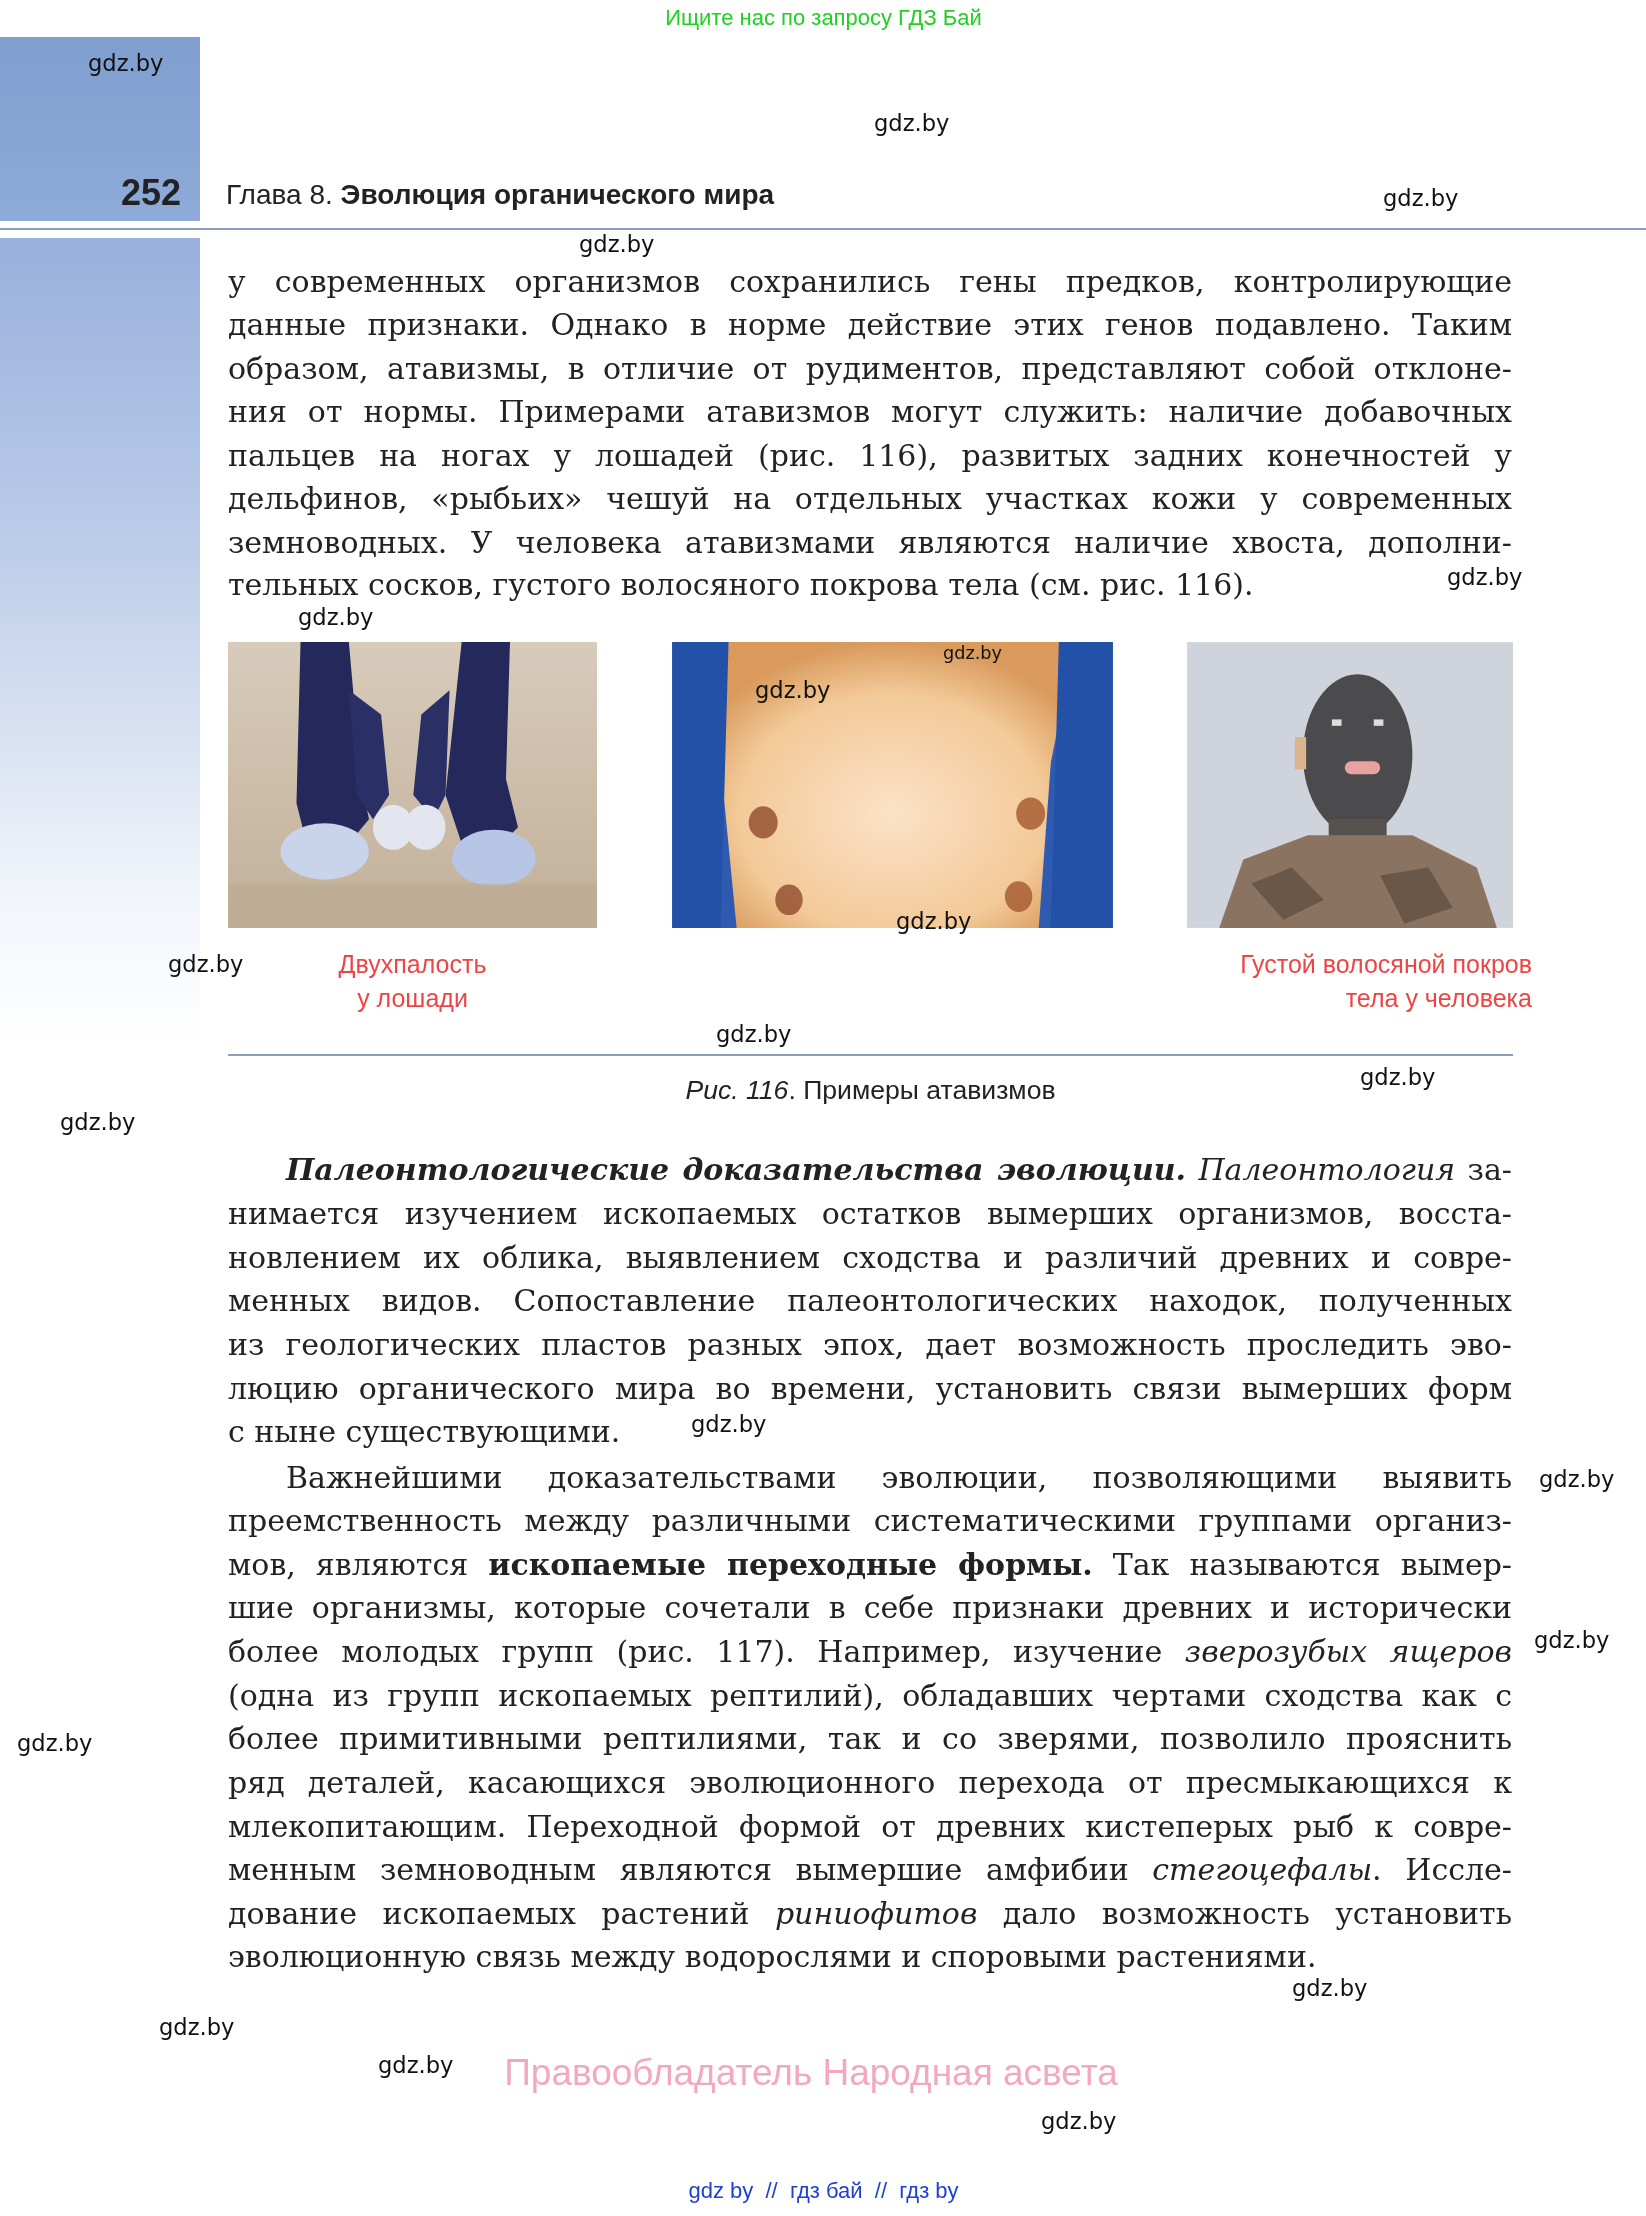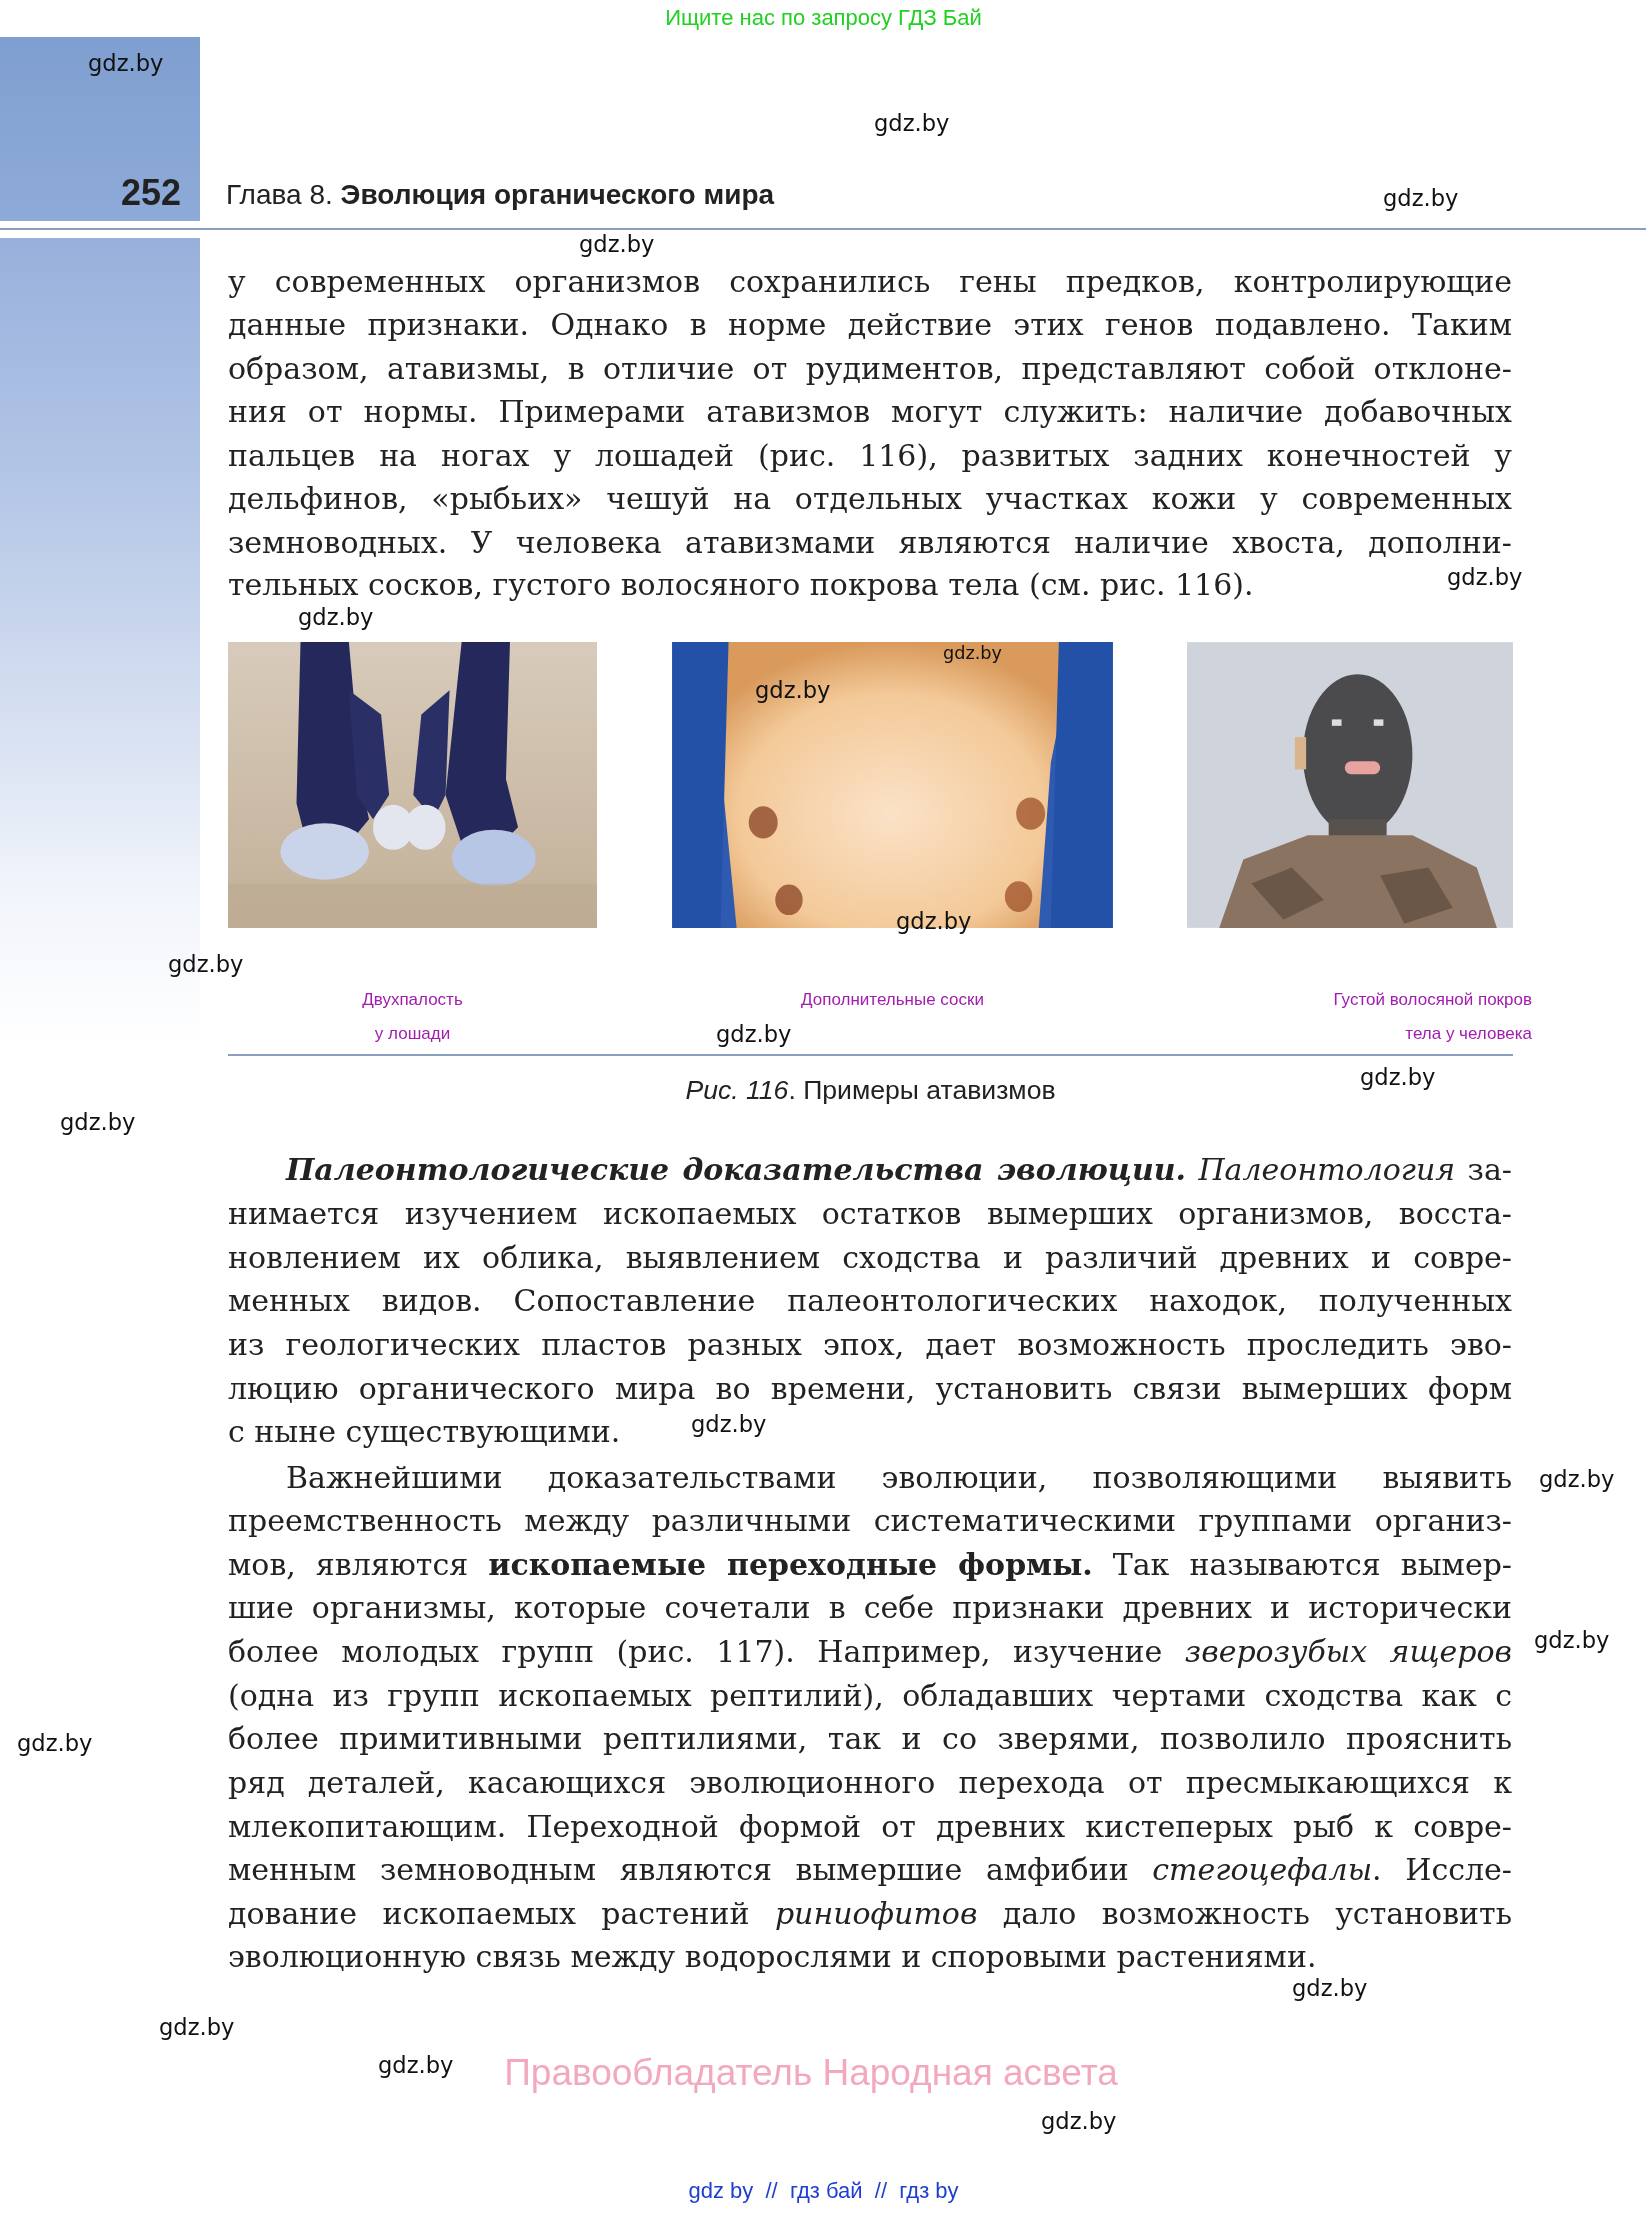--- a/index.html
+++ b/index.html
@@ -32,22 +32,22 @@
     font-family: "DejaVu Serif", serif; font-size: 30px; color: #222;
     text-align: justify; text-align-last: justify; white-space: nowrap; line-height: 44px;
     letter-spacing: 0px;
   }
   .line.last { text-align-last: left; }
   .line.indent { padding-left: 58px; width: 1226px; }
   .line i { font-style: italic; }
   .line b { font-weight: bold; }
   .fig-img { top: 642px; height: 286px; overflow: hidden; }
   .cap {
-    font-family: "Liberation Sans", sans-serif; font-size: 17px; color: #a21caf;
-    text-align: center; line-height: 34px; margin-top: 36px;
+    font-family: "Liberation Sans", sans-serif; font-size: 25px; color: #ef4444;
+    text-align: center; line-height: 34px;
   }
   .fig-rule { left: 228px; top: 1054px; width: 1285px; height: 2.4px; background: #8a9ec0; }
   .fig-title {
     left: 228px; width: 1285px; top: 1075px; text-align: center;
     font-family: "Liberation Sans", sans-serif; font-size: 26.6px; color: #222;
   }
   .fig-title i { font-style: italic; margin-top: 16px; }
   .wm {
     font-family: "DejaVu Sans", sans-serif; font-size: 22.6px; color: #111; white-space: nowrap;
   }
@@ -142,21 +142,20 @@
       <rect x="232" y="96" width="12" height="8" fill="#ddd"></rect>
       <rect x="134" y="118" width="14" height="40" fill="#d9b48c"></rect>
     </svg>
   </div>
 
   <div class="abs cap" style="left:228px; width:369px; top:947px;">
     <div>Двухпалость</div>
     <div>у лошади</div>
   </div>
   <div class="abs cap" style="left:672px; width:441px; top:947px;">
-    <div>Дополнительные соски</div>
   </div>
   <div class="abs cap" style="left:1169px; width:363px; top:947px;text-align:right;">
     <div>Густой волосяной покров</div>
     <div>тела у человека</div>
   </div>
 
   <div class="abs fig-rule"></div>
   <div class="abs fig-title">
     <i>Рис. 116</i><span>. Примеры атавизмов</span>
   </div>

